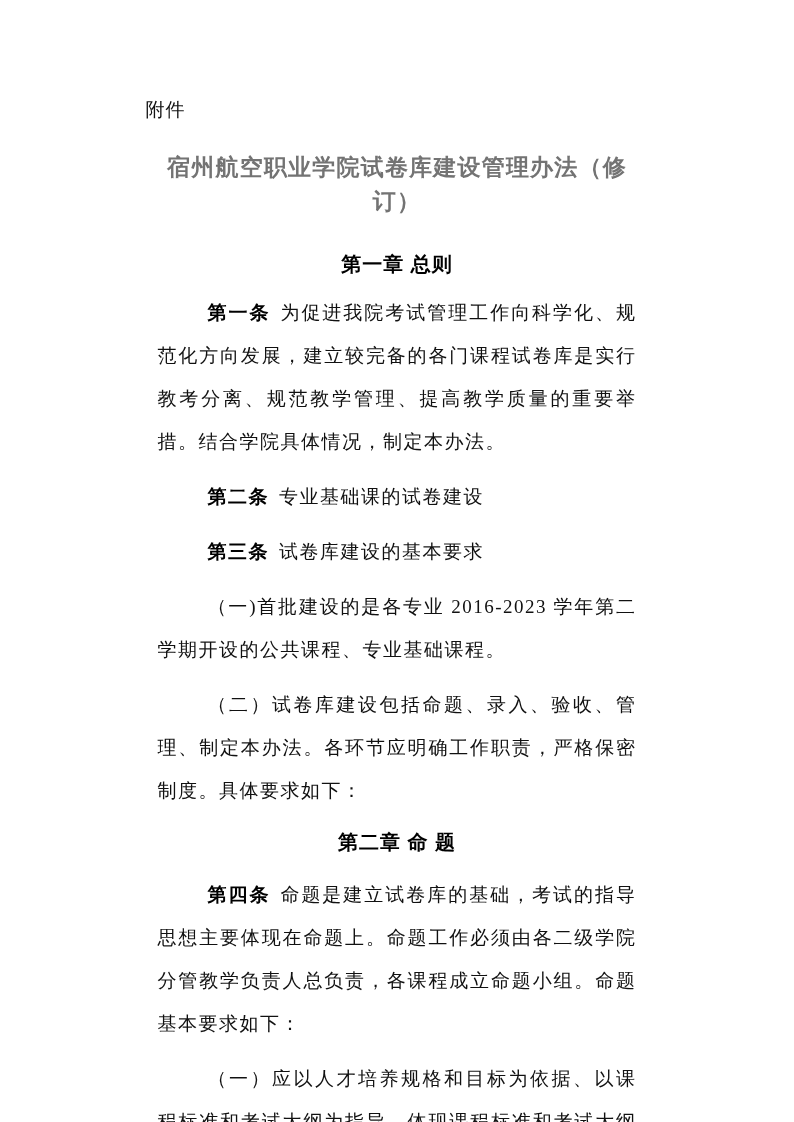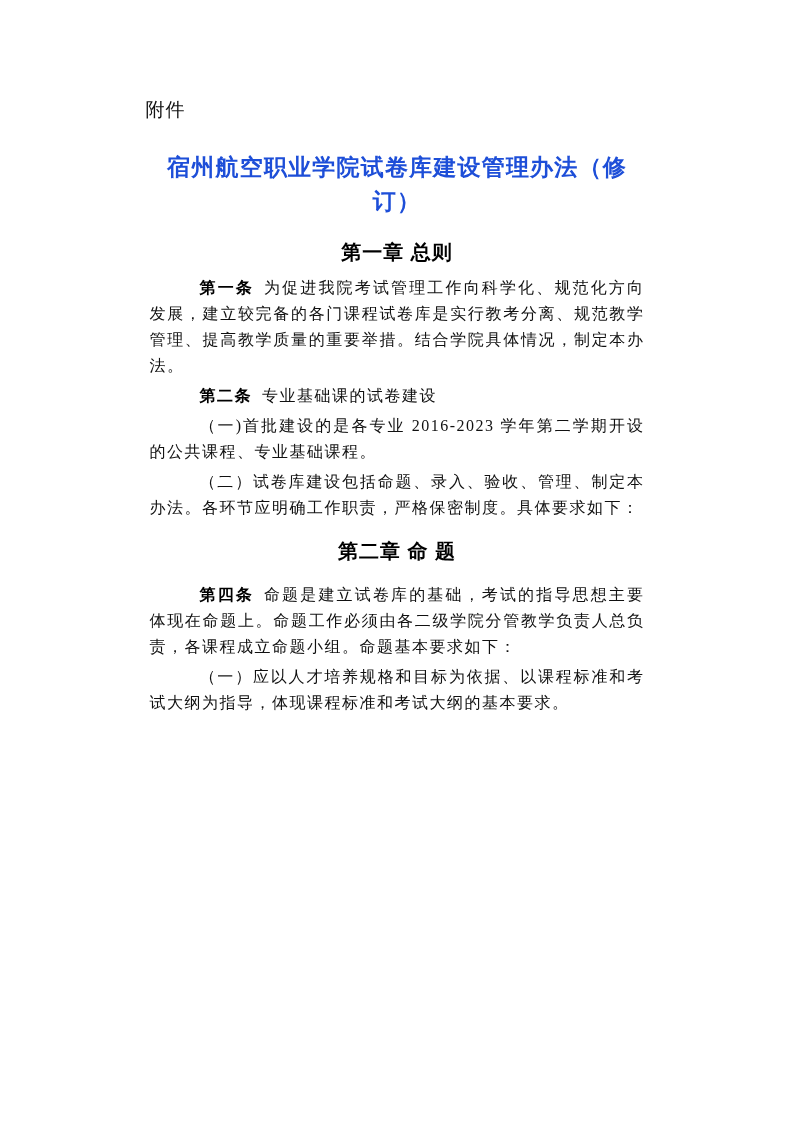--- a/index.html
+++ b/index.html
@@ -27,42 +27,42 @@
     color: #111111;
   }
   .doc-title {
     margin: 28px 0 0 0;
     font-family: "Liberation Serif", serif;
     font-weight: bold;
     font-size: 23px;
     line-height: 34px;
     letter-spacing: 1.2px;
     text-align: center;
-    color: #1d4ed8;
+    color: #737373;
   }
   .chapter-heading {
     font-family: "Liberation Sans", sans-serif;
     font-weight: bold;
     font-size: 20px;
     letter-spacing: 1px;
     text-align: center;
     color: #000000;
   }
   .chapter-first {
-    margin: 18px 0 8px 0;
+    margin: 30px 0 8px 0;
     line-height: 30px;
   }
   .chapter-inflow {
     margin: 12px;
     line-height: 37.3px;
   }
   .para {
-    margin: 4px;
-    font-size: 16px;
-    line-height: 26px;
+    margin: 12px;
+    font-size: 19px;
+    line-height: 43px;
     letter-spacing: 1.5px;
     text-align: justify;
     text-justify: inter-character;
     text-indent: 50px;
     color: #111111;
   }
   .lead {
     font-weight: bold;
     margin-right: 10px;
     color: #000000;
@@ -77,20 +77,21 @@
 
   <h1 class="doc-title">宿州航空职业学院试卷库建设管理办法（修订）</h1>
 
   <h2 class="chapter-heading chapter-first">第一章 总则</h2>
 
   <p class="para"><span class="lead">第一条</span><span>为促进我院考试管理工作向科学化、规范化方向发展，建立较完备的各门课程试卷库是实行教考分离、规范教学管理、提高教学质量的重要举措。结合学院具体情况，制定本办法。</span></p>
 
   <p class="para"><span class="lead">第二条</span><span>专业基础课的试卷建设</span></p>
 
 
+  <p class="para"><span class="lead">第三条</span><span>试卷库建设的基本要求</span></p>
 
   <p class="para">（一)首批建设的是各专业 2016-2023 学年第二学期开设的公共课程、专业基础课程。</p>
 
   <p class="para">（二）试卷库建设包括命题、录入、验收、管理、制定本办法。各环节应明确工作职责，严格保密制度。具体要求如下：</p>
 
   <h2 class="chapter-heading chapter-inflow">第二章 命 题</h2>
 
   <p class="para"><span class="lead">第四条</span><span>命题是建立试卷库的基础，考试的指导思想主要体现在命题上。命题工作必须由各二级学院分管教学负责人总负责，各课程成立命题小组。命题基本要求如下：</span></p>
 
   <p class="para">（一）应以人才培养规格和目标为依据、以课程标准和考试大纲为指导，体现课程标准和考试大纲的基本要求。</p>

